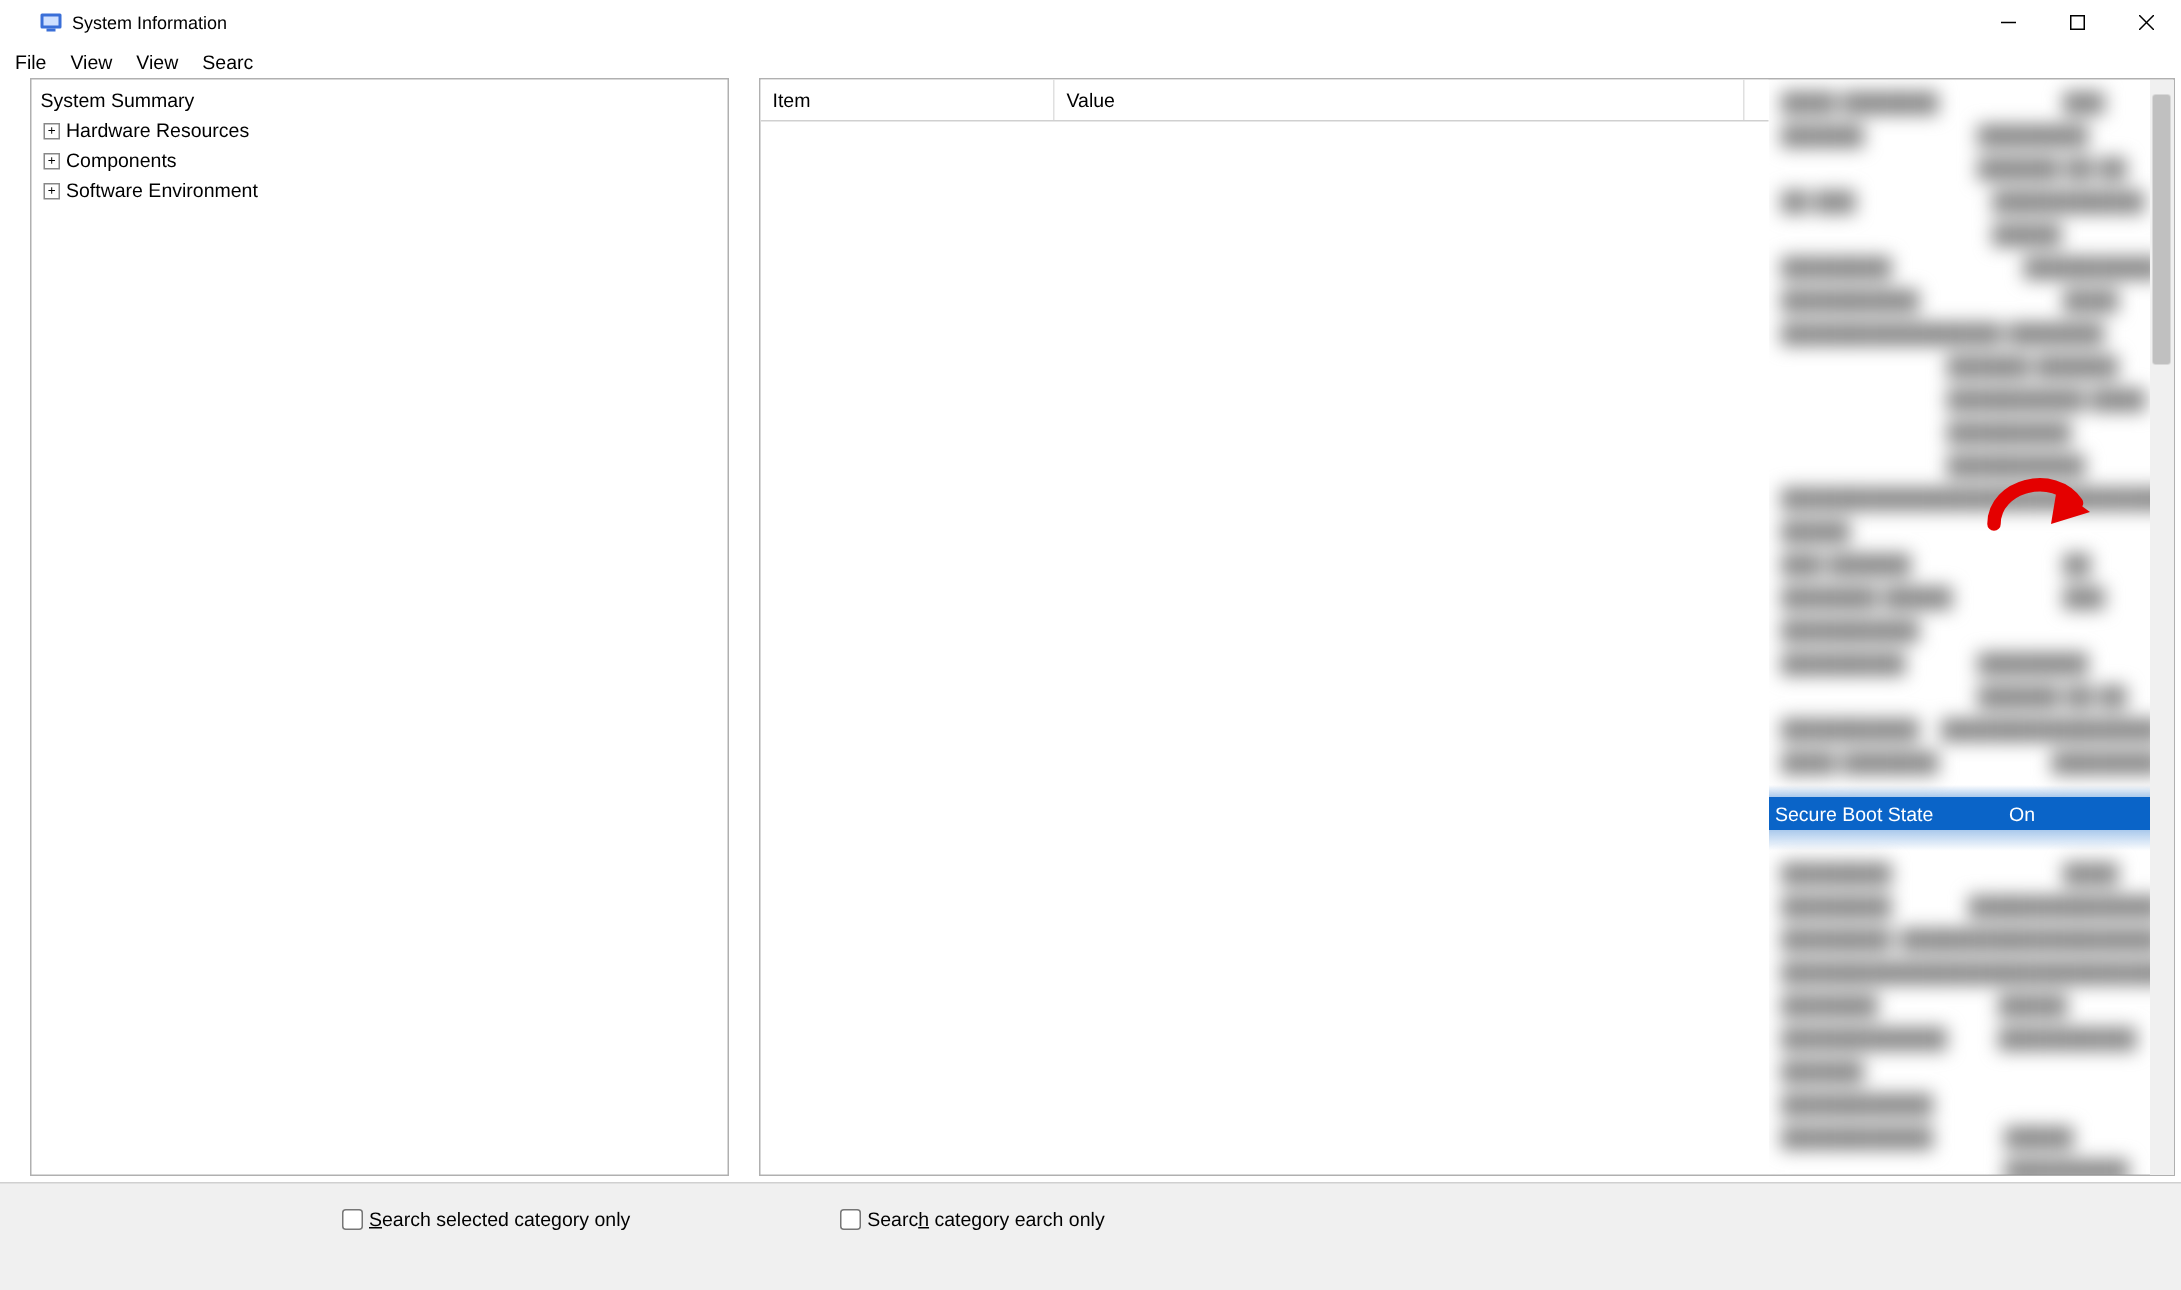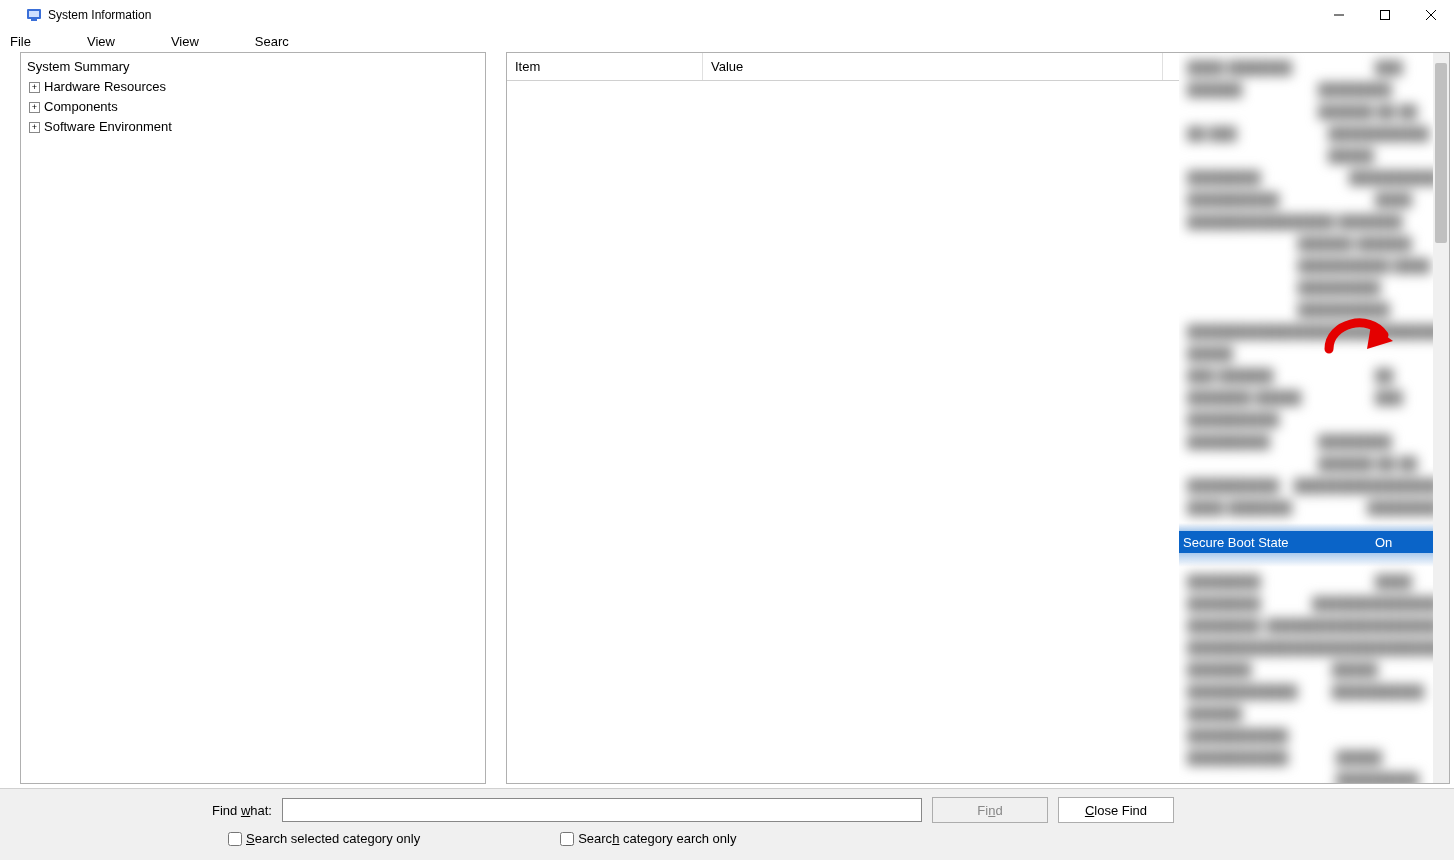--- a/index.html
+++ b/index.html
@@ -34,21 +34,20 @@
   font-size: 13px;
   cursor: default;
 }
 .menubar {
   height: 22px;
   display: flex;
   align-items: center;
   padding: 0 2px;
   background: #ffffff;
   font-size: 13px;
-  gap: 40px;
 }
 .menubar-item { padding: 2px 8px; cursor: default; }
 .content {
   flex: 1;
   display: flex;
   padding: 0 4px 4px 4px;
   gap: 4px;
   min-height: 0;
   background: #ffffff;
 }
@@ -116,21 +115,21 @@
 .blur-item { width: 188px; }
 .blur-val {}
 .selected-row {
   display: flex;
   background: #0a64c8;
   color: #ffffff;
   height: 22px;
   align-items: center;
   font-size: 13px;
 }
-.selected-row .cell-item { width: 196px; padding-left: 4px; }
+.selected-row .cell-item { width: 160px; padding-left: 4px; }
 .selected-row .cell-value { padding-left: 0; }
 .glow-above {
   height: 8px;
   background: linear-gradient(to bottom, rgba(10,100,200,0), rgba(10,100,200,0.35));
 }
 .glow-below {
   height: 14px;
   background: linear-gradient(to bottom, rgba(10,100,200,0.35), rgba(10,100,200,0));
 }
 .arrow-annotation {
@@ -392,32 +391,20 @@
       </div>
     </div>
 
     <div class="scrollbar-track">
       <div class="scrollbar-thumb"></div>
     </div>
   </div>
 </div>
 
 <div class="findbar">
-  <div class="find-row1">
-    <span class="find-label-inner" style="margin-left:196px;">
-      <span>Find </span><u class="accel">w</u><span>hat:</span>
-    </span>
-    <input class="find-input" type="text" value="" style="">
-    <button class="find-btn" disabled="">
-      <span>Fi</span><u class="accel">n</u><span>d</span>
-    </button>
-    <button class="closefind-btn">
-      <u class="accel">C</u><span>lose Find</span>
-    </button>
-  </div>
   <div class="find-row2">
     <label class="chk">
       <input type="checkbox" style="">
       <span>
         <u class="accel">S</u><span>earch selected category only</span>
       </span>
     </label>
     <label class="chk" style="margin-left:120px;">
       <input type="checkbox" style="">
       <span>

